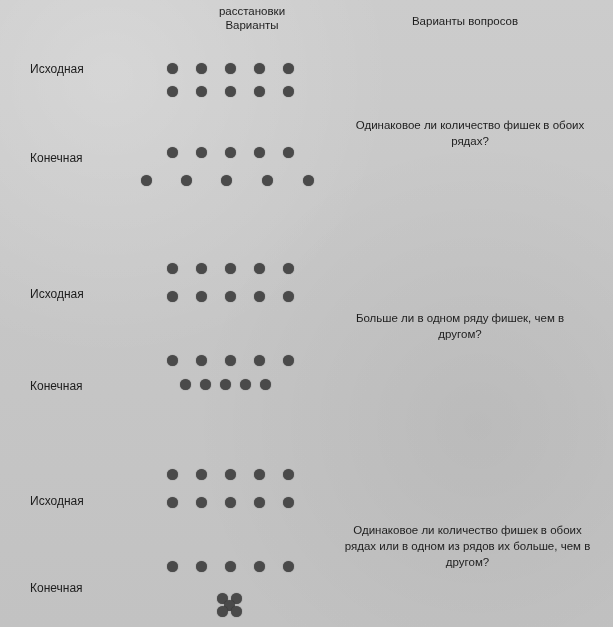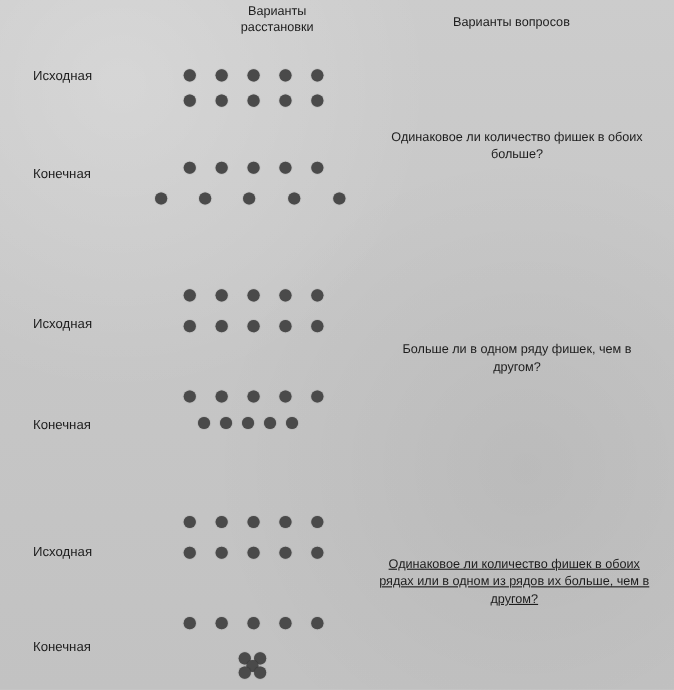--- a/index.html
+++ b/index.html
@@ -56,35 +56,35 @@
     height: 0;
   }
 </style>
 </head>
 <body>
 
 <div id="page"></div>
 
 <div id="layers">
     <div class="hdr" style="left: 192px; top: 4px; width: 120px;">
+      <div>расстановки</div>
       <div>Варианты</div>
-      <div>расстановки</div>
     </div>
     <div class="hdr" style="left: 380px; top: 14px; width: 170px;">
       <div>Варианты вопросов</div>
     </div>
     <div class="row-label" style="left: 30px; top: 62px;">Исходная</div>
     <div class="row-label" style="left: 30px; top: 151px;">Конечная</div>
     <div class="row-label" style="left: 30px; top: 287px;">Исходная</div>
     <div class="row-label" style="left: 30px; top: 379px;">Конечная</div>
     <div class="row-label" style="left: 30px; top: 494px;">Исходная</div>
     <div class="row-label" style="left: 30px; top: 581px;">Конечная</div>
-    <div class="question" style="left: 355px; top: 117px; width: 230px;">Одинаковое ли количество фишек в обоих больше?</div>
-    <div class="question" style="left: 350px; top: 310px; width: 240px;">Больше ли в одном ряду фишек, чем в другом?</div>
-    <div class="question" style="left: 340px; top: 505px; width: 255px; text-decoration: underline;">Одинаковое ли количество фишек в обоих рядах или в одном из рядов их больше, чем в другом?</div>
+    <div class="question" style="left: 355px; top: 117px; width: 230px;">Одинаковое ли количество фишек в обоих рядах?</div>
+    <div class="question" style="left: 340px; top: 310px; width: 240px;">Больше ли в одном ряду фишек, чем в другом?</div>
+    <div class="question" style="left: 340px; top: 522px; width: 255px;">Одинаковое ли количество фишек в обоих рядах или в одном из рядов их больше, чем в другом?</div>
     <div class="dotrow">
       <div class="dot" style="left: 166.5px; top: 62.5px; width: 11px; height: 11px;"></div>
       <div class="dot" style="left: 195.5px; top: 62.5px; width: 11px; height: 11px;"></div>
       <div class="dot" style="left: 224.5px; top: 62.5px; width: 11px; height: 11px;"></div>
       <div class="dot" style="left: 253.5px; top: 62.5px; width: 11px; height: 11px;"></div>
       <div class="dot" style="left: 282.5px; top: 62.5px; width: 11px; height: 11px;"></div>
     </div>
     <div class="dotrow">
       <div class="dot" style="left: 166.5px; top: 85.5px; width: 11px; height: 11px;"></div>
       <div class="dot" style="left: 195.5px; top: 85.5px; width: 11px; height: 11px;"></div>

